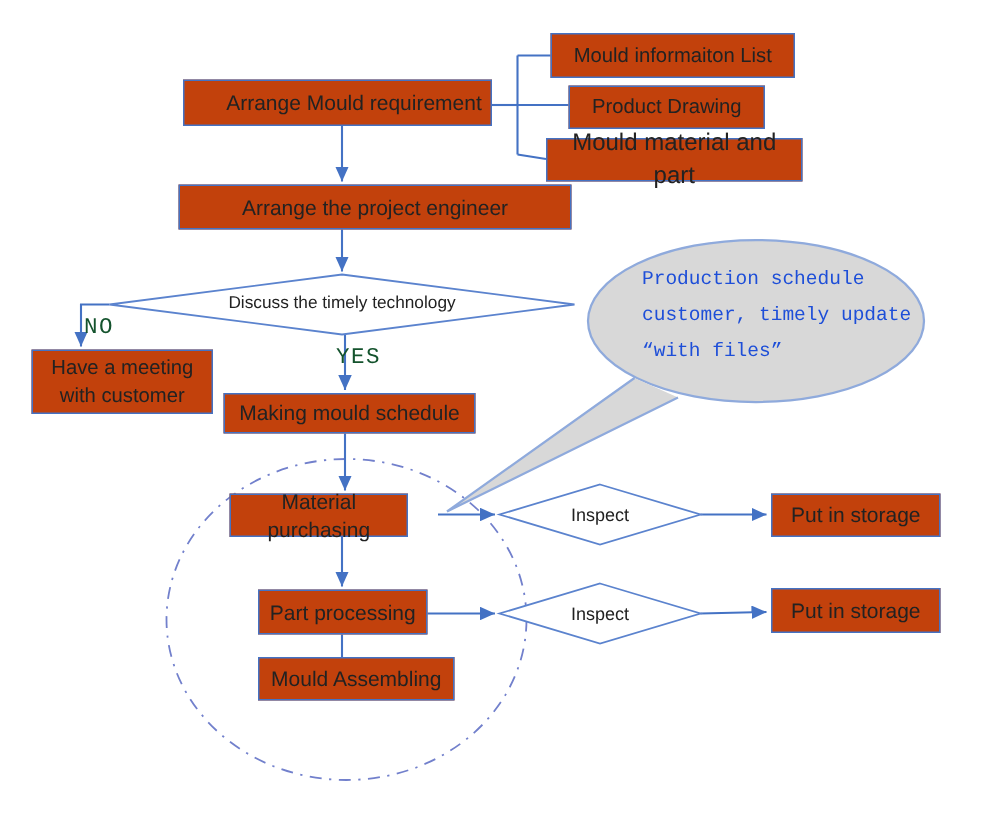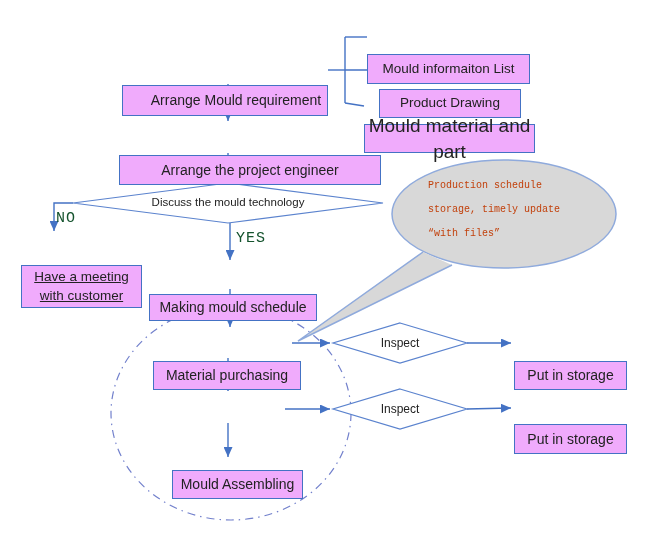--- a/index.html
+++ b/index.html
@@ -2,57 +2,56 @@
 <html><head>
 <meta charset="utf-8">
 <style>
   html,body{margin:0;padding:0;background:#fff;}
   #stage{
     position:relative;width:658px;height:556px;background:#ffffff;
     font-family:"Liberation Sans",sans-serif;overflow:hidden;
   }
   #wires{position:absolute;left:0;top:0;z-index:1;}
   .box{
-    position:absolute;z-index:2;background:#f0abfc;
+    position:absolute;z-index:2;background:#c2410c;
     border:1.6px solid #4472C4;box-sizing:border-box;
     display:flex;align-items:center;justify-content:center;
     text-align:center;font-size:14px;color:#222;line-height:1.35;
     padding:0 2px;
-    margin-top:32px;
   }
   .dlabel{
     position:absolute;z-index:3;text-align:center;font-size:11.5px;color:#222;
   }
   .elabel{
     position:absolute;z-index:3;font-family:"Liberation Mono",monospace;
     font-size:15px;color:#14532d;letter-spacing:1px;
   }
   .callout-text{
     position:absolute;z-index:3;left:428px;top:174px;width:190px;
-    font-family:"Liberation Mono",monospace;font-size:10px;color:#c2410c;
+    font-family:"Liberation Mono",monospace;font-size:13px;color:#1d4ed8;
   }
   .callout-text div{line-height:24px;white-space:nowrap;}
   
   .b-req{left:122px;top:53px;width:206px;height:31px;padding-left:24px;}
   .b-info{left:367px;top:22px;width:163px;height:30px;font-size:13.5px;}
-  .b-draw{left:379px;top:57px;width:142px;height:29px;font-size:13.5px;}
-  .b-matpart{left:364px;top:92px;width:171px;height:29px;font-size:19px;}
+  .b-draw{left:379px;top:57px;width:131px;height:29px;font-size:13.5px;}
+  .b-matpart{left:364px;top:92px;width:171px;height:29px;font-size:16px;}
   .b-eng{left:119px;top:123px;width:262px;height:30px;}
-  .b-meet{left:21px;top:233px;width:121px;height:43px;font-size:13.5px;text-decoration:underline;}
+  .b-meet{left:21px;top:233px;width:121px;height:43px;font-size:13.5px;}
   .b-sched{left:149px;top:262px;width:168px;height:27px;}
-  .b-purch{left:153px;top:329px;width:148px;height:29px;}
+  .b-purch{left:153px;top:329px;width:119px;height:29px;}
   .b-stor1{left:514px;top:329px;width:113px;height:29px;}
   .b-proc{left:172px;top:393px;width:113px;height:30px;}
   .b-stor2{left:514px;top:392px;width:113px;height:30px;}
   .b-asm{left:172px;top:438px;width:131px;height:29px;}
   .d1l{left:78px;top:196px;width:300px;}
   .d2l{left:340px;top:336px;width:120px;font-size:12px;}
   .d3l{left:340px;top:402px;width:120px;font-size:12px;}
   .no{left:56px;top:210px;}
-  .yes{left:236px;top:230px;}
+  .yes{left:224px;top:230px;}
 </style>
 </head>
 <body>
 
 <div id="stage">
 
   <svg id="wires" width="658" height="556" viewBox="0 0 658 556">
     <defs>
       <marker id="arr" viewBox="0 0 10 9" refX="10" refY="4.5" markerWidth="10" markerHeight="9" orient="auto" markerUnits="userSpaceOnUse">
         <path d="M0,0 L10,4.5 L0,9 Z" fill="#4472C4"></path>
@@ -95,29 +94,30 @@
 
   <div class="box b-req">Arrange Mould requirement</div>
   <div class="box b-info">Mould informaiton List</div>
   <div class="box b-draw">Product Drawing</div>
   <div class="box b-matpart">Mould material and part</div>
   <div class="box b-eng">Arrange the project engineer</div>
   <div class="box b-meet">Have a meeting with customer</div>
   <div class="box b-sched">Making mould schedule</div>
   <div class="box b-purch">Material purchasing</div>
   <div class="box b-stor1">Put in storage</div>
+  <div class="box b-proc">Part processing</div>
   <div class="box b-stor2">Put in storage</div>
   <div class="box b-asm">Mould Assembling</div>
 
-  <div class="dlabel d1l">Discuss the mould technology</div>
+  <div class="dlabel d1l">Discuss the timely technology</div>
   <div class="dlabel d2l">Inspect</div>
   <div class="dlabel d3l">Inspect</div>
 
   <div class="elabel no">NO</div>
   <div class="elabel yes">YES</div>
 
   <div class="callout-text">
     <div>Production schedule</div>
-    <div>storage, timely update</div>
+    <div>customer, timely update</div>
     <div>“with files”</div>
   </div>
 
 </div>
 
 </body></html>

